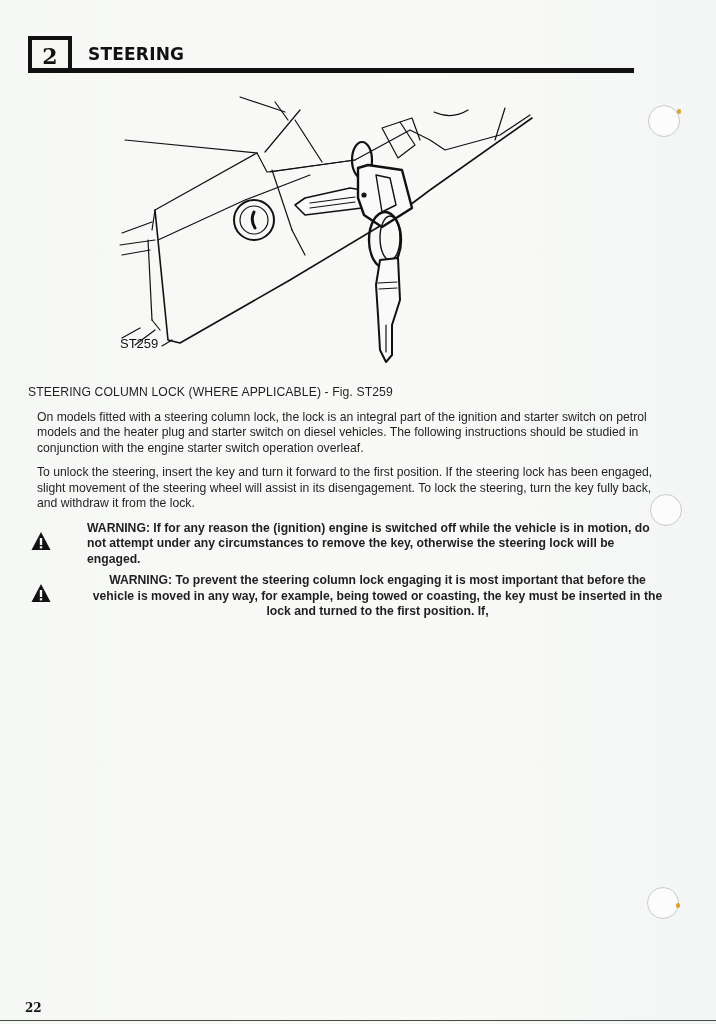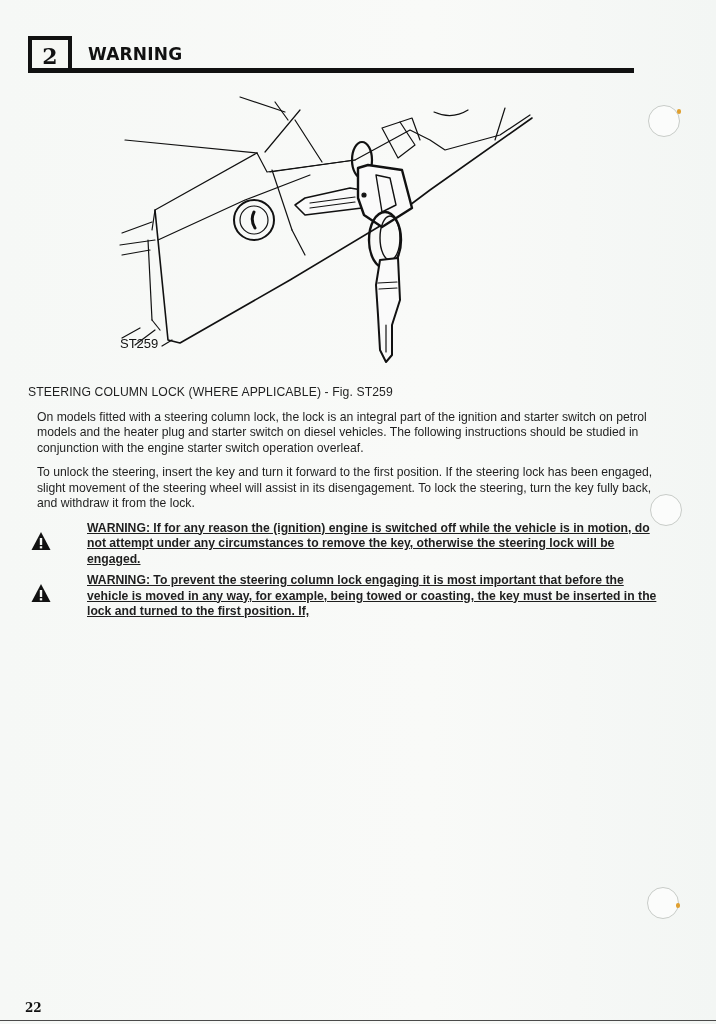--- a/index.html
+++ b/index.html
@@ -94,21 +94,20 @@
       margin: 0;
       letter-spacing: 0.1px;
     }
     .para {
       margin: 9px;
     }
     .warning {
       position: relative;
       font-weight: bold;
       margin-top: 4px;
-      text-decoration: underline;
     }
     .warning .warn-icon {
       position: absolute;
       left: 3px;
       top: 10px;
       width: 20px; height: 20px;
     }
     .warning .warn-text {
       padding-left: 59px;
       display: block;
@@ -134,21 +133,21 @@
     }
   </style>
 </head>
 <body>
 
 <div class="page">
 
   <div class="chapter-box">
     <span>2</span>
   </div>
-  <div class="chapter-title">WARNING</div>
+  <div class="chapter-title">STEERING</div>
   <div class="header-rule"></div>
 
   <div class="punch-hole" style="left:648px; top:105px;">
     <span class="tick" style="right:-2px; top:3px;"></span>
   </div>
   <div class="punch-hole" style="left:650px; top:494px;"></div>
   <div class="punch-hole" style="left:647px; top:887px;">
     <span class="tick" style="right:-2px; top:15px;"></span>
   </div>
 
@@ -214,21 +213,21 @@
 
     <div class="warning">
       <svg class="warn-icon" viewBox="0 0 20 20">
         <polygon points="10,1 19.5,19 0.5,19" fill="#111"></polygon>
         <rect x="8.8" y="7" width="2.4" height="7" fill="#f7f9f7"></rect>
         <rect x="8.8" y="15.2" width="2.4" height="2.2" fill="#f7f9f7"></rect>
       </svg>
       <span class="warn-text">WARNING: If for any reason the (ignition) engine is switched off while the vehicle is in motion, do not attempt under any circumstances to remove the key, otherwise the steering lock will be engaged.</span>
     </div>
 
-    <div class="warning warning2" style="margin-top:6px;">
+    <div class="warning warning2" style="margin-top:6px;text-align:center;">
       <svg class="warn-icon" viewBox="0 0 20 20">
         <polygon points="10,1 19.5,19 0.5,19" fill="#111"></polygon>
         <rect x="8.8" y="7" width="2.4" height="7" fill="#f7f9f7"></rect>
         <rect x="8.8" y="15.2" width="2.4" height="2.2" fill="#f7f9f7"></rect>
       </svg>
       <span class="warn-text">WARNING: To prevent the steering column lock engaging it is most important that before the vehicle is moved in any way, for example, being towed or coasting, the key must be inserted in the lock and turned to the first position. If,</span>
     </div>
   </div>
 
   <div class="page-number">22</div>

